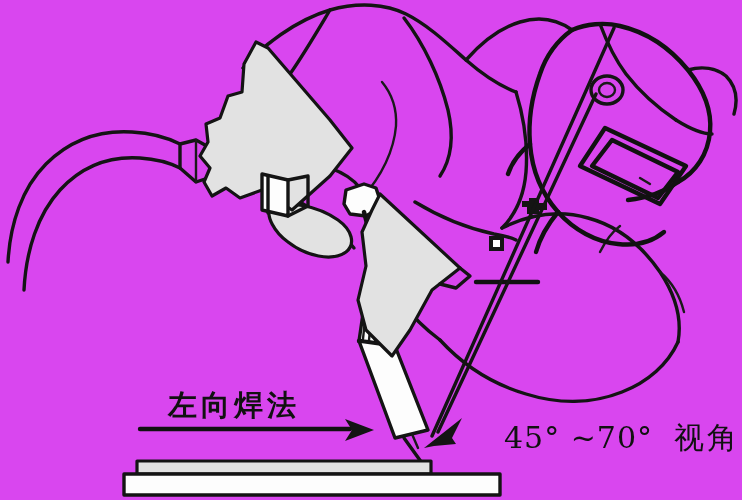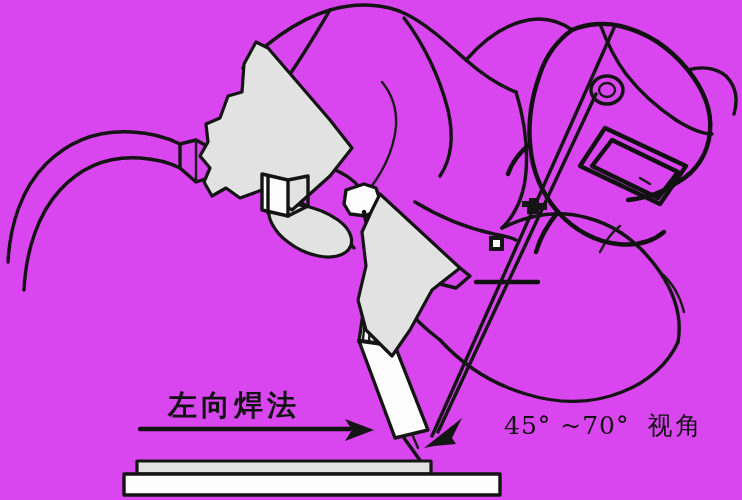--- a/index.html
+++ b/index.html
@@ -26,22 +26,22 @@
     white-space:nowrap;
     font-weight:700;
   }
   #dir-label{
     left:168px; top:386px;
     font-size:29px;
     letter-spacing:4px;
     font-family:"DejaVu Sans", sans-serif;
   }
   #angle-label{
-    left:504px; top:409px;
-    font-size:25px;
+    left:504px; top:418px;
+    font-size:30px;
     letter-spacing:1px;
     font-family:"DejaVu Serif", serif;
     font-weight:400;
   }
   #angle-label .cjk{font-family:"DejaVu Sans", sans-serif;font-weight:500;letter-spacing:3px;}
 </style>
 </head>
 <body>
 
 <div id="figure">

